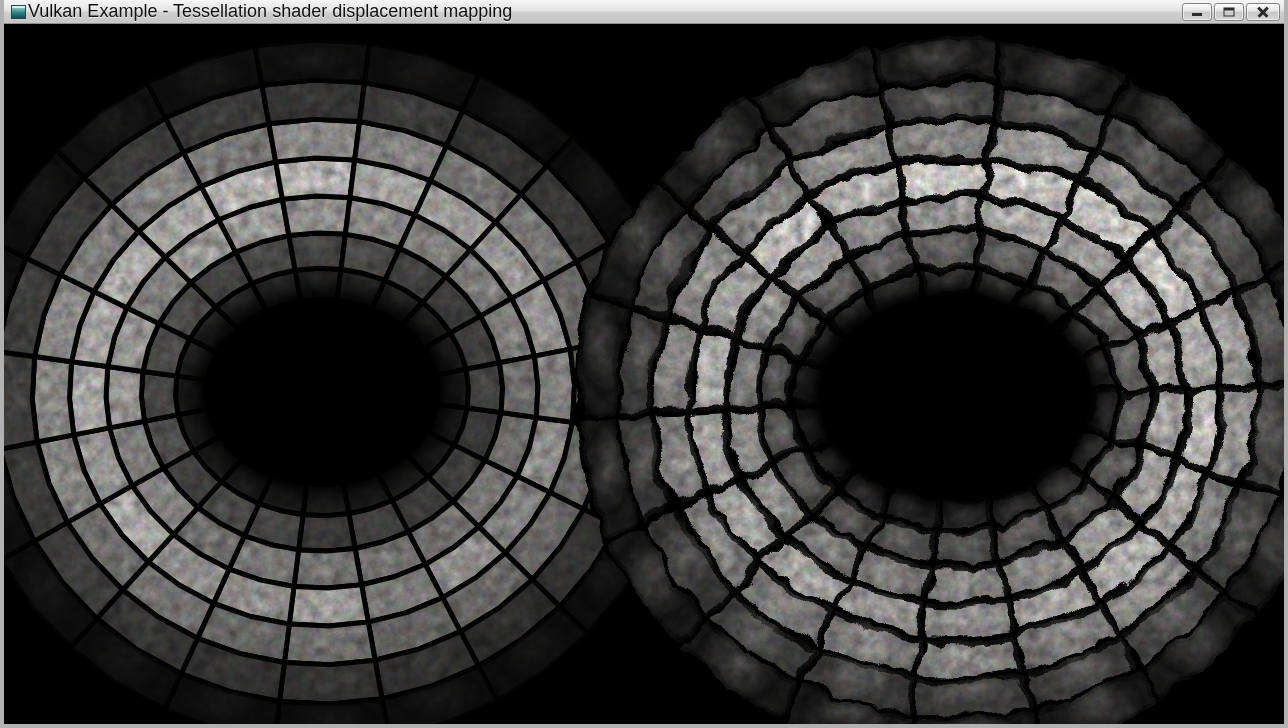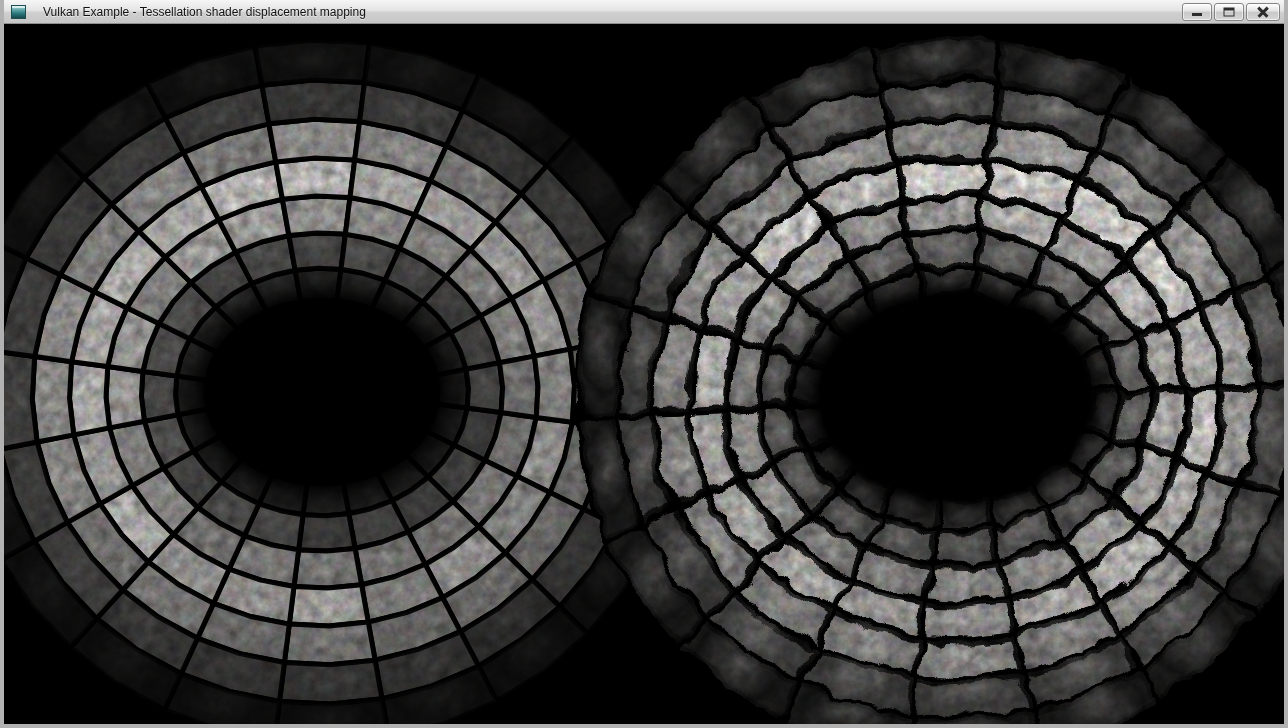--- a/index.html
+++ b/index.html
@@ -14,21 +14,21 @@
   .titlebar { flex:0 0 24px; height:24px; display:flex; align-items:center;
               padding:0 4px 0 7px; position:relative;
               background:linear-gradient(#f6f6f6,#e4e4e4 45%,#cfcfcf 55%,#c6c6c6);
               border-bottom:1px solid #8e8e8e; }
 
   .app-icon { width:15px; height:14px; flex:0 0 auto;
               background:linear-gradient(#a8dcdc,#2a7b80 60%,#16474b);
               border:1px solid #1c4f52;
               box-shadow: inset 0 2px 0 rgba(255,255,255,.65); }
 
-  .title { font-size:12px; color:#111; margin-left:17px; white-space:nowrap;
+  .title { font-size:18px; color:#111; margin-left:2px; white-space:nowrap;
            text-shadow:0 1px 0 rgba(255,255,255,.6); }
 
   .controls { margin-left:auto; display:flex; gap:2px; align-items:flex-start;
               padding-top:1px; }
   .winbtn { width:30px; height:18px; border:1px solid #848484; border-radius:3px;
             background:linear-gradient(#ffffff,#e3e3e3 45%,#c8c8c8 50%,#d6d6d6);
             position:relative; cursor:pointer; padding:0;
             box-shadow: inset 0 0 0 1px rgba(255,255,255,.6); }
   .winbtn.close { width:34px; }
 

